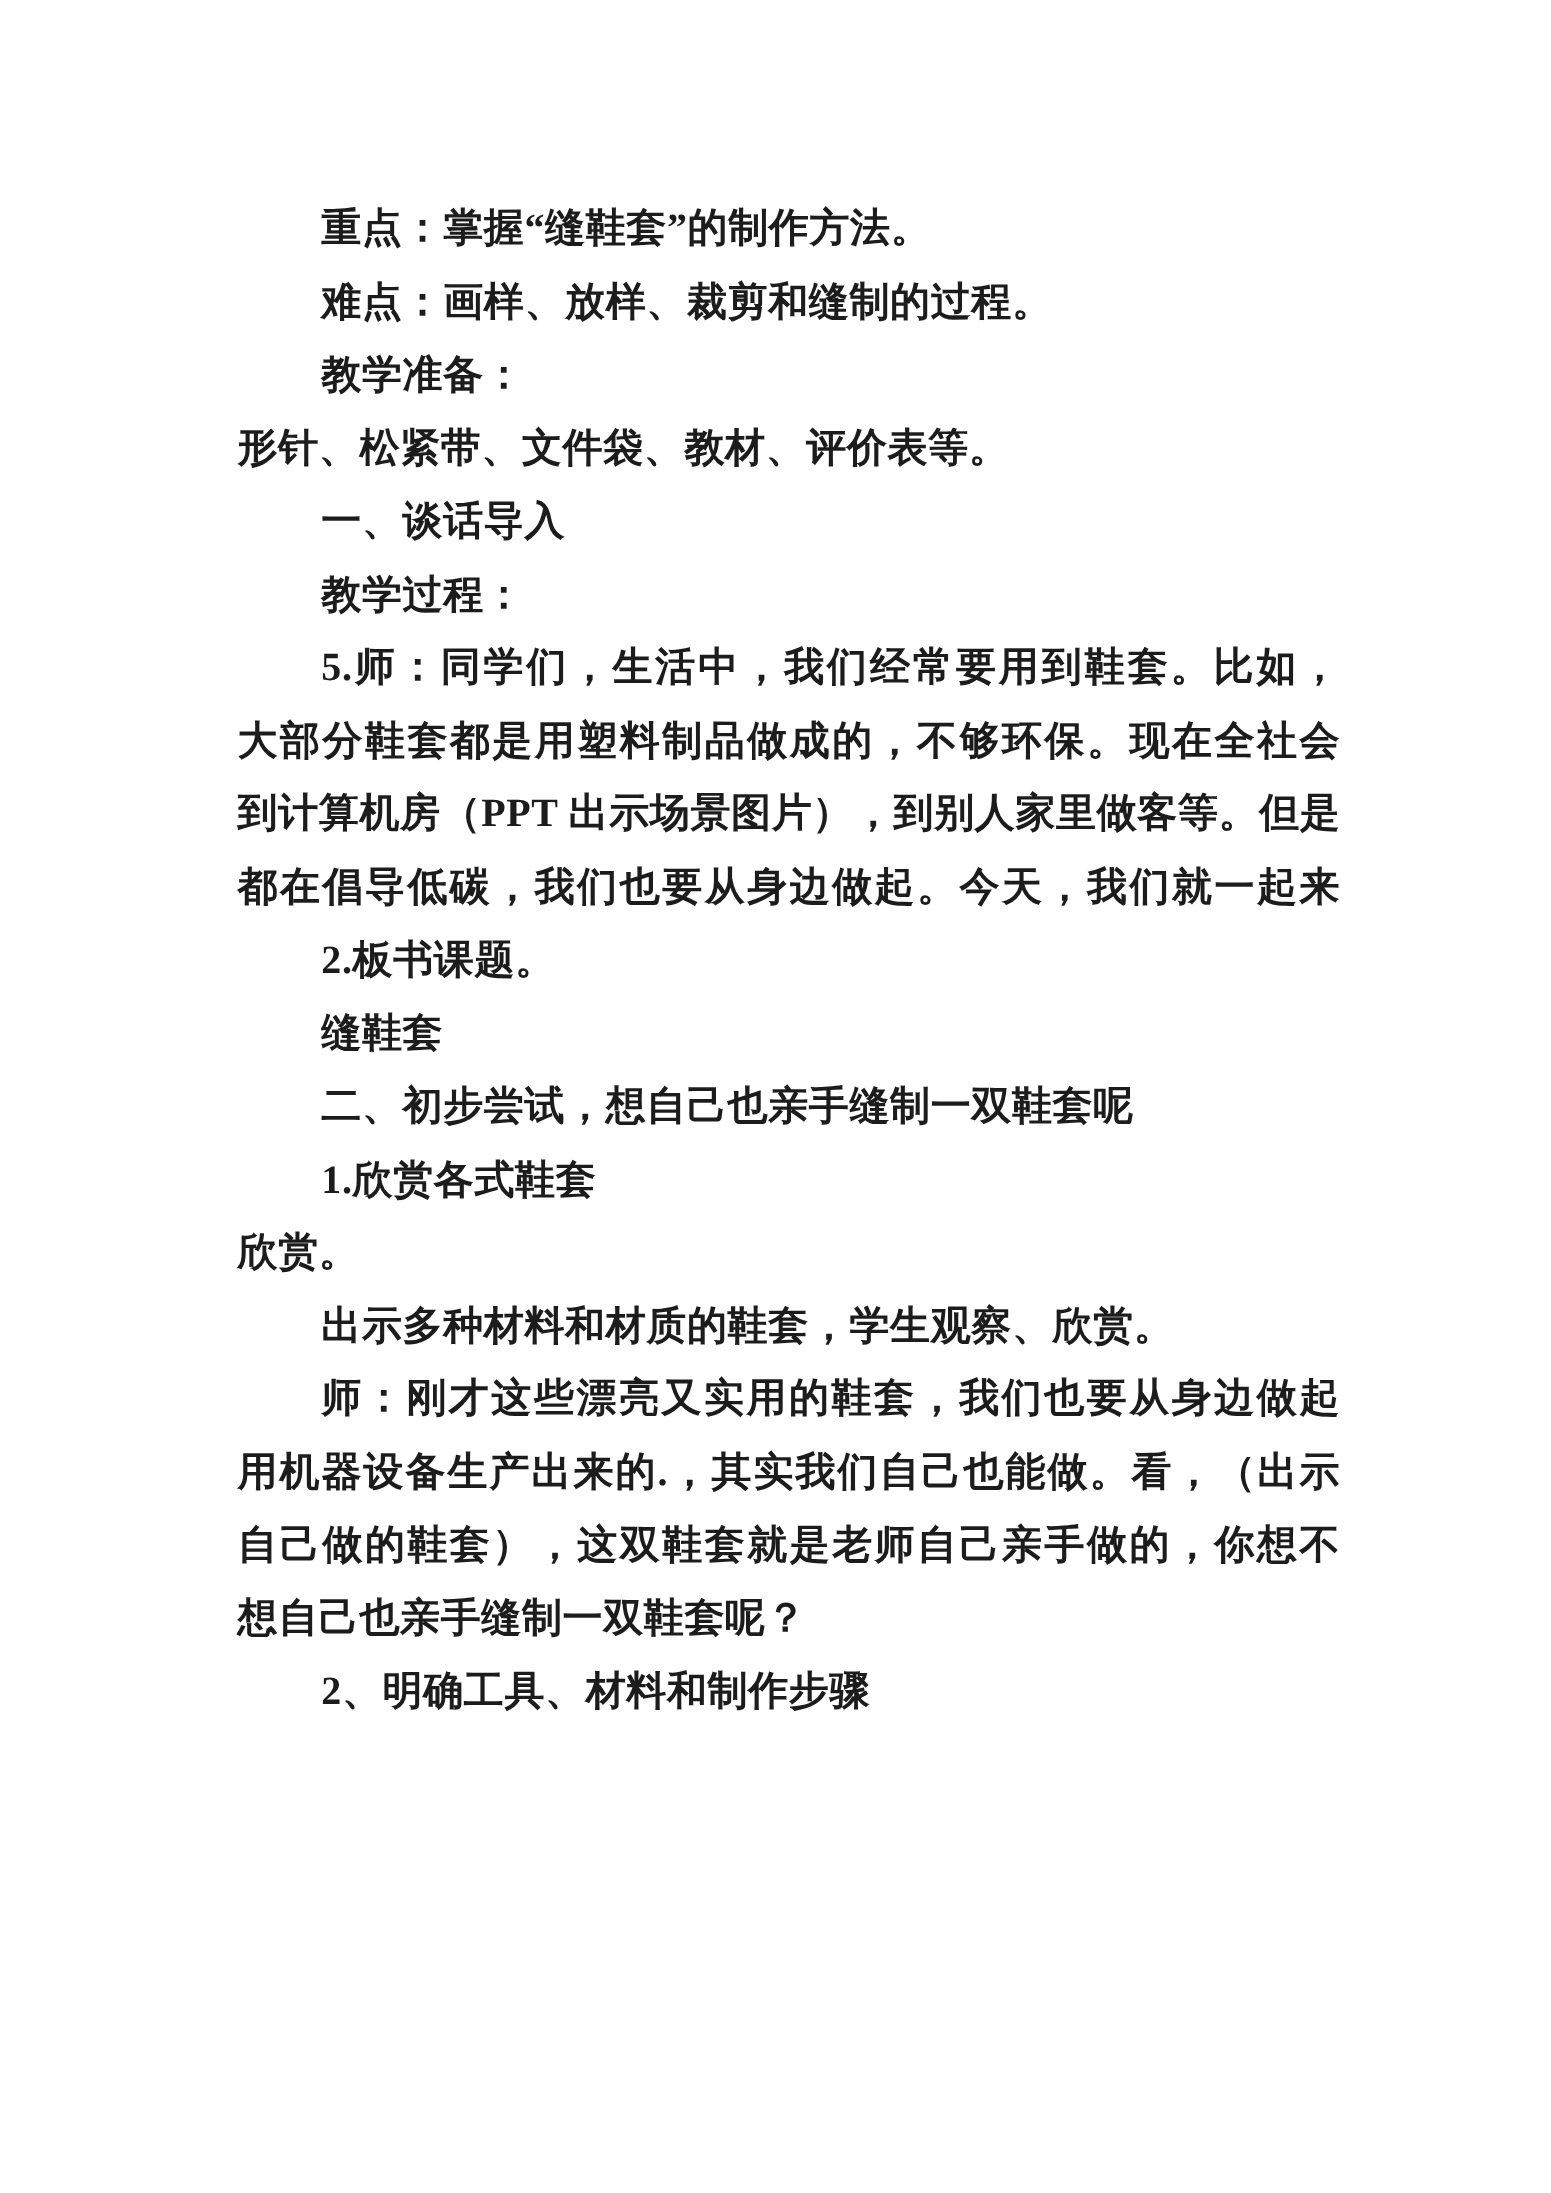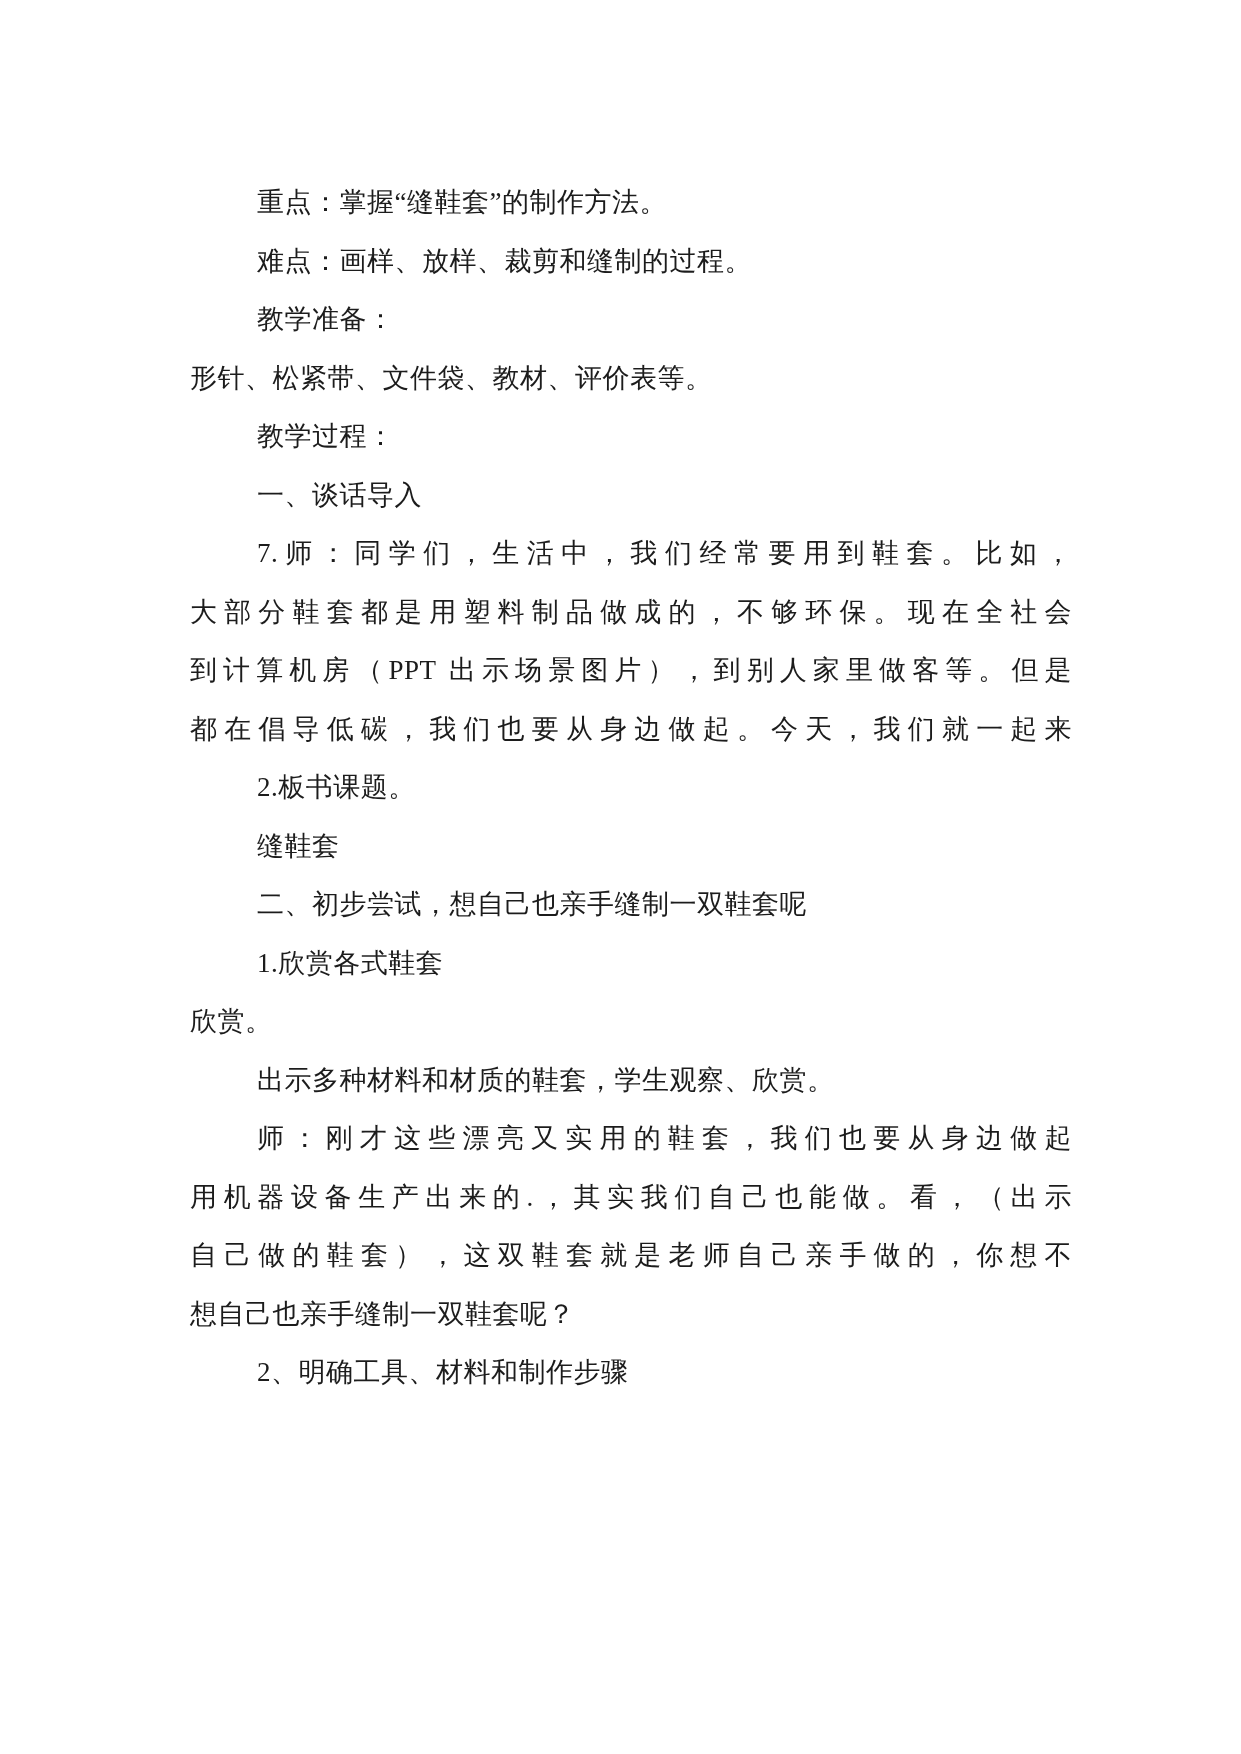--- a/index.html
+++ b/index.html
@@ -20,24 +20,24 @@
   .page {
     position: relative;
     width: 1241px;
     height: 1754px;
     background: var(--page-bg);
     overflow: hidden;
   }
   .text-block {
     position: absolute;
     left: 190px;
-    top: 173px;
+    top: 153px;
     width: 882px;
-    font-size: 27px;
-    font-weight: 400;
+    font-size: 32px;
+    font-weight: 700;
     color: var(--text-color);
     font-family: "Liberation Serif", "DejaVu Serif", serif;
   }
   .line {
     height: 58.5px;
     line-height: 58.5px;
     white-space: nowrap;
     letter-spacing: 0.5px;
   }
   .line.indent {
@@ -51,23 +51,23 @@
 </style>
 </head>
 <body>
 
 <div class="page">
   <div class="text-block">
       <div class="line indent">重点：掌握“缝鞋套”的制作方法。</div>
       <div class="line indent">难点：画样、放样、裁剪和缝制的过程。</div>
       <div class="line indent">教学准备：</div>
       <div class="line">形针、松紧带、文件袋、教材、评价表等。</div>
+      <div class="line indent">一、谈话导入</div>
       <div class="line indent">教学过程：</div>
-      <div class="line indent">一、谈话导入</div>
-      <div class="line indent justify">7.师：同学们，生活中，我们经常要用到鞋套。比如，</div>
+      <div class="line indent justify">5.师：同学们，生活中，我们经常要用到鞋套。比如，</div>
       <div class="line justify">大部分鞋套都是用塑料制品做成的，不够环保。现在全社会</div>
       <div class="line justify">到计算机房（PPT 出示场景图片），到别人家里做客等。但是</div>
       <div class="line justify">都在倡导低碳，我们也要从身边做起。今天，我们就一起来</div>
       <div class="line indent">2.板书课题。</div>
       <div class="line indent">缝鞋套</div>
       <div class="line indent">二、初步尝试，想自己也亲手缝制一双鞋套呢</div>
       <div class="line indent">1.欣赏各式鞋套</div>
       <div class="line">欣赏。</div>
       <div class="line indent">出示多种材料和材质的鞋套，学生观察、欣赏。</div>
       <div class="line indent justify">师：刚才这些漂亮又实用的鞋套，我们也要从身边做起</div>

